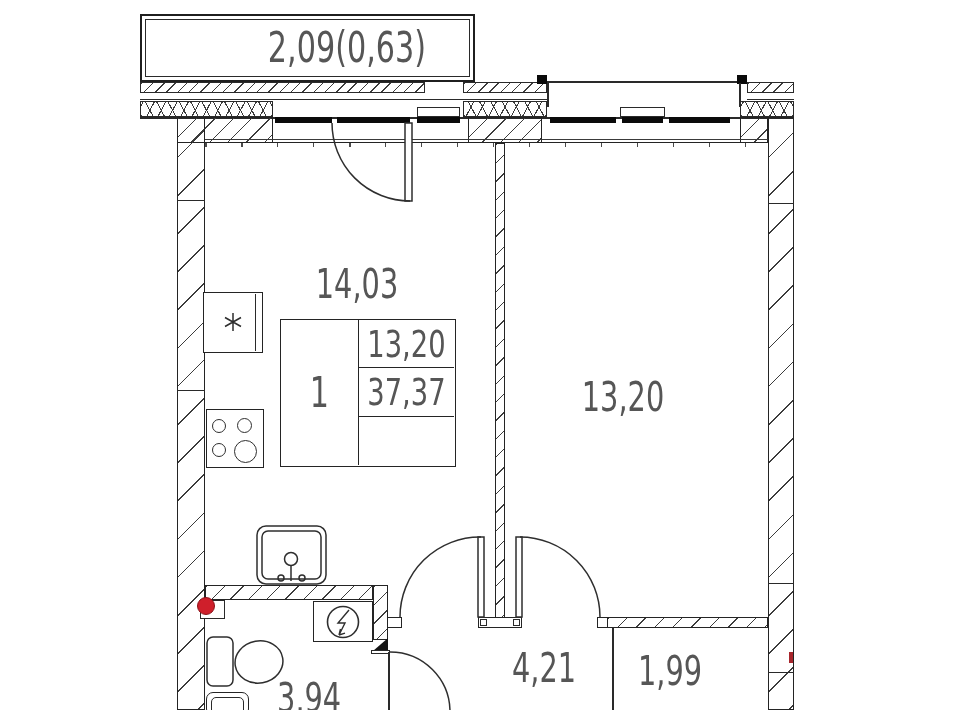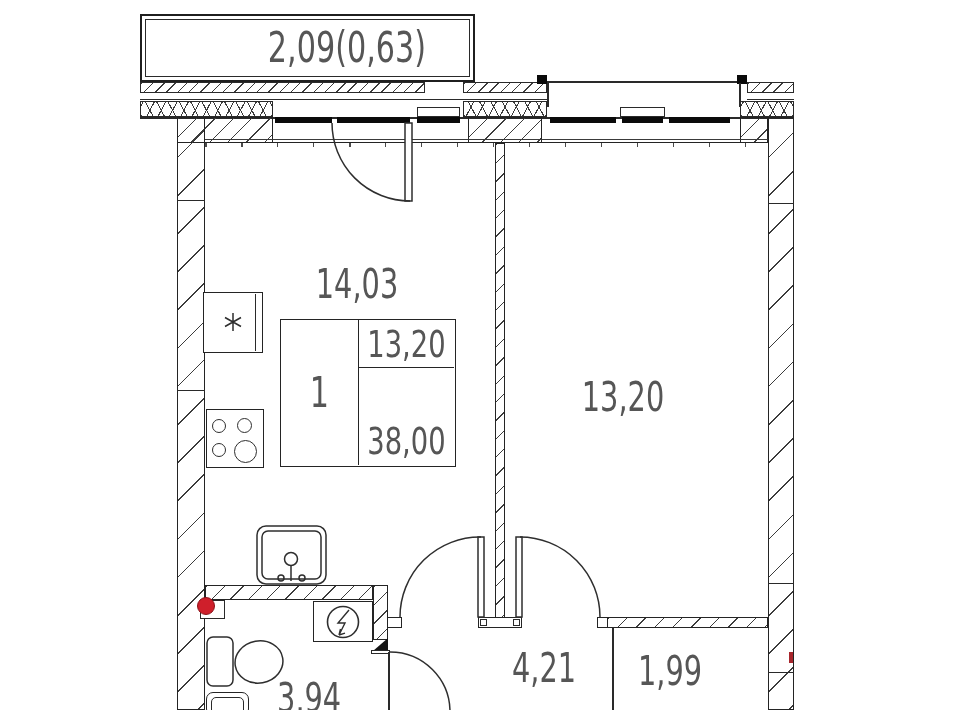--- a/index.html
+++ b/index.html
@@ -151,22 +151,22 @@
     </g>
   </svg>
 
   <div class="w b15 fillw" style="left:280px;top:319px;width:176px;height:148px">
     <div class="cell" style="left:0;top:0;width:78px;height:145px;border-right:1.5px solid #242424">
       <span class="cadn" style="font-size:42px">1</span>
     </div>
     <div class="cell" style="left:78px;top:0;width:95px;height:48px;border-bottom:1.5px solid #242424">
       <span class="cadn" style="font-size:38px">13,20</span>
     </div>
-    <div class="cell" style="left:78px;top:97px;width:95px;height:48px">
-      <span class="cadn" style="font-size:38px">38,00</span>
+    <div class="cell" style="left:78px;top:48px;width:95px;height:49px;border-bottom:1.5px solid #242424">
+      <span class="cadn" style="font-size:38px">37,37</span>
     </div>
   </div>
 
   <div class="cad" style="left:187px;top:27px;width:320px;font-size:42px;line-height:42px">2,09(0,63)</div>
   <div class="cad" style="left:207px;top:264px;width:300px;font-size:40px;line-height:40px">14,03</div>
   <div class="cad" style="left:473px;top:377px;width:300px;font-size:40px;line-height:40px">13,20</div>
   <div class="cad" style="left:424px;top:648px;width:240px;font-size:40px;line-height:40px">4,21</div>
   <div class="cad" style="left:550px;top:651px;width:240px;font-size:40px;line-height:40px">1,99</div>
   <div class="cad" style="left:189px;top:678px;width:240px;font-size:40px;line-height:40px">3,94</div>
 

